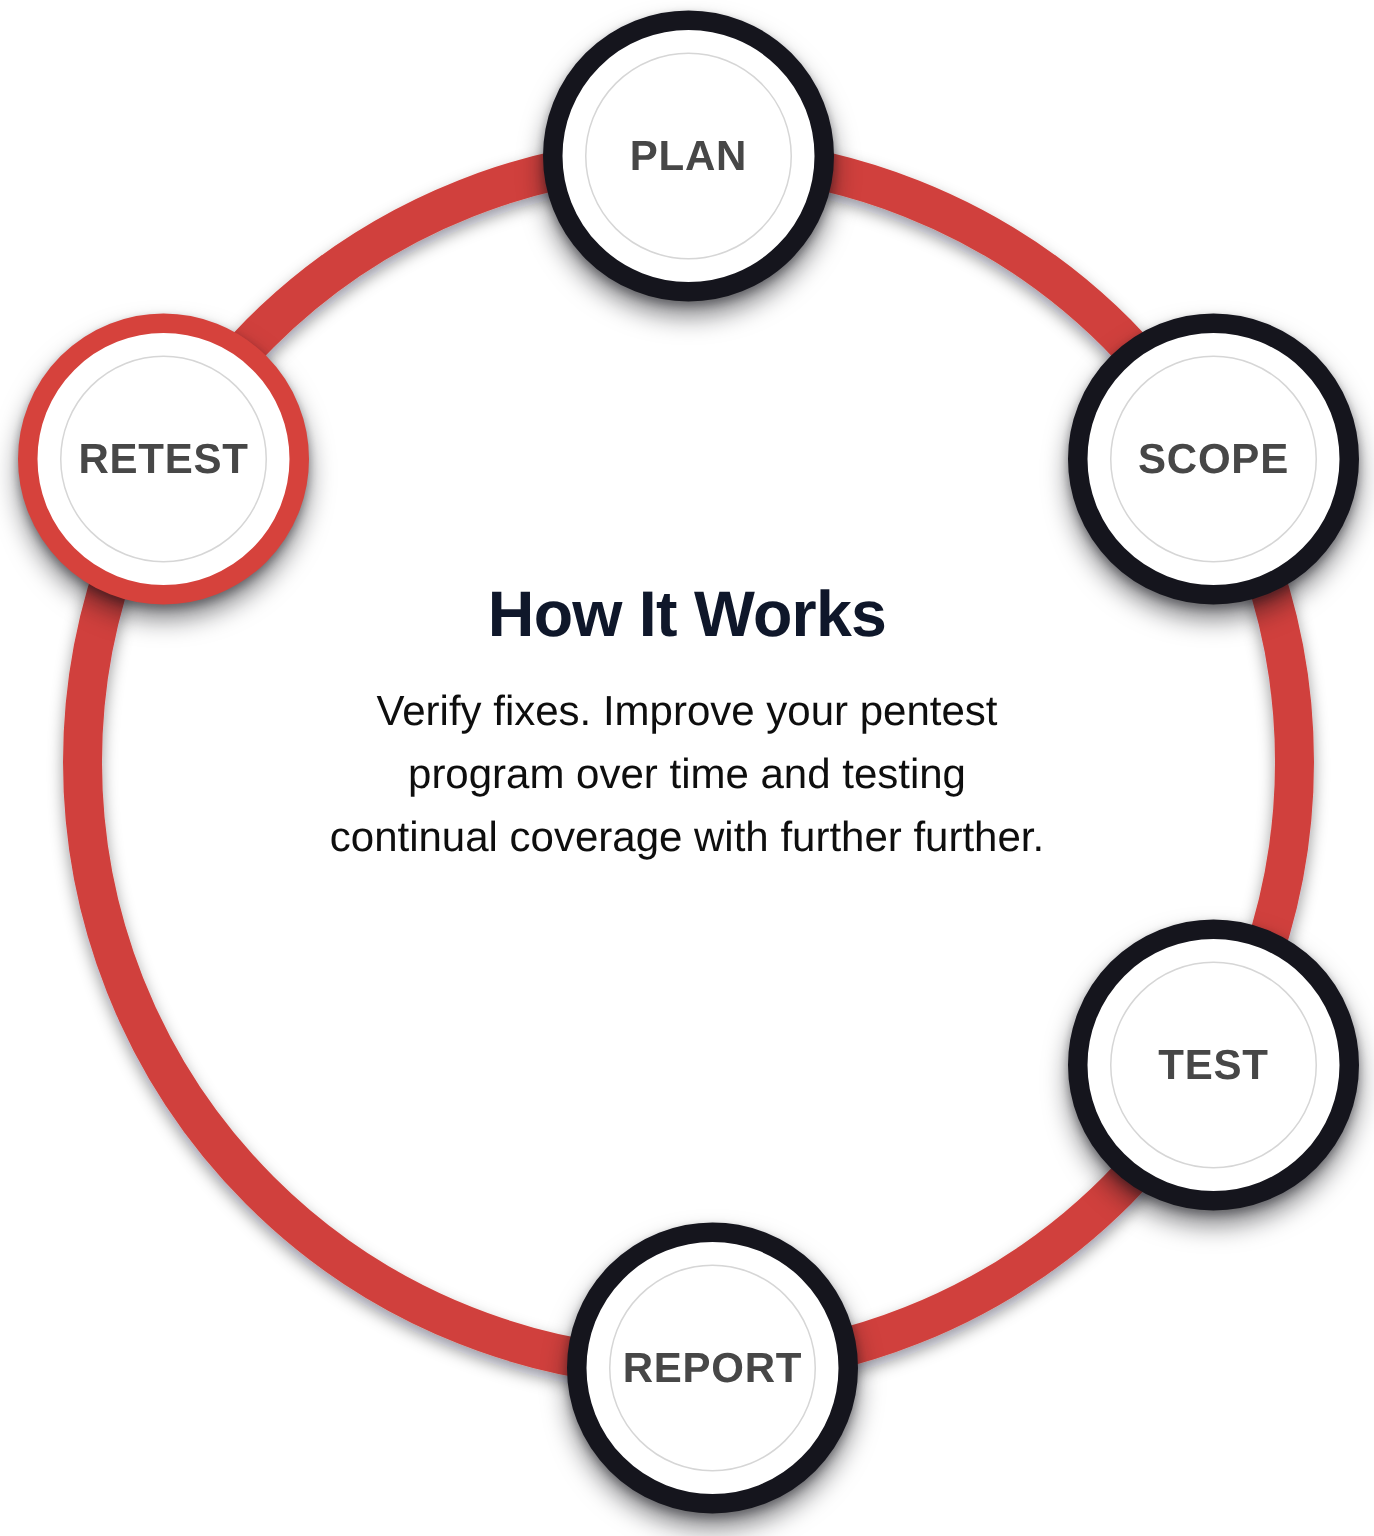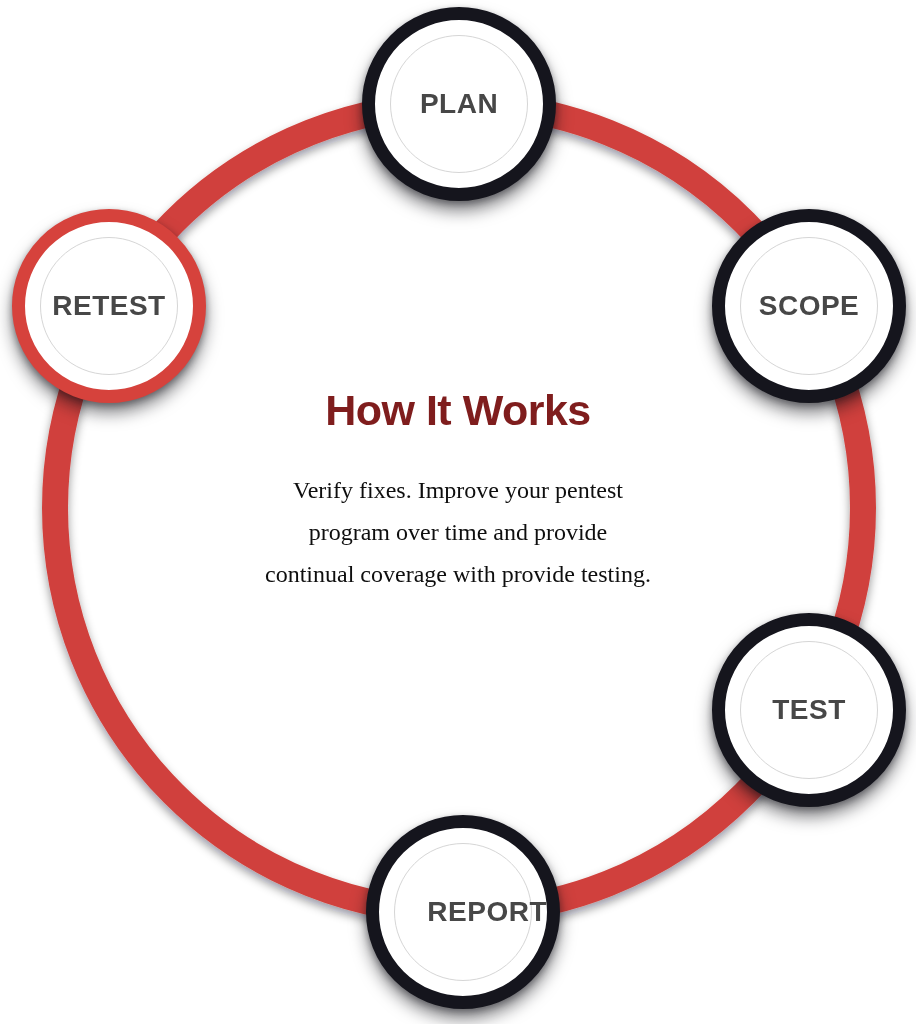--- a/index.html
+++ b/index.html
@@ -50,44 +50,43 @@
     position:relative;
     font-size:28px;
     font-weight:700;
     letter-spacing:.5px;
     color:var(--label);
     white-space:nowrap;
   }
   .pos-plan  {left:362px; top:7px;}
   .pos-scope {left:712px; top:209px;}
   .pos-test  {left:712px; top:613px;align-items:center;}
-  .pos-report{left:366px; top:815px;justify-content:flex-end;}
+  .pos-report{left:378px; top:815px;}
   .pos-youfix{left:12px;  top:613px;}
   .pos-retest{left:12px;  top:209px;justify-content:center;}
   .center-text{
     position:absolute;
     left:50%;
     top:386px;
     transform:translateX(-50%);
     width:640px;
     text-align:center;
     color:var(--text);
   }
   .center-text h2{
     font-size:43px;
     font-weight:700;
     letter-spacing:-.5px;
-    color:#7f1d1d;
-    margin-bottom:34px;
+    color:#0f172a;
+    margin-bottom:18px;
   }
   .desc{
-    font-size:24px;
+    font-size:28px;
     line-height:42px;
     color:var(--text);
-    font-family:Liberation Serif, serif;
   }
 </style>
 </head>
 <body>
 
 <div class="stage">
 
   <svg class="ring-svg" viewBox="0 0 916 1024" xmlns="http://www.w3.org/2000/svg" aria-hidden="true">
     <defs>
       <filter id="ringShadow" x="-20%" y="-20%" width="140%" height="140%">
@@ -115,18 +114,18 @@
 
 
   <div class="node pos-retest highlight">
     <span class="node-label">RETEST</span>
   </div>
 
   <div class="center-text">
     <h2>How It Works</h2>
     <div class="desc">
       <div>Verify fixes. Improve your pentest</div>
-      <div>program over time and provide</div>
-      <div>continual coverage with provide testing.</div>
+      <div>program over time and testing</div>
+      <div>continual coverage with further further.</div>
     </div>
   </div>
 
 </div>
 
 </body></html>

